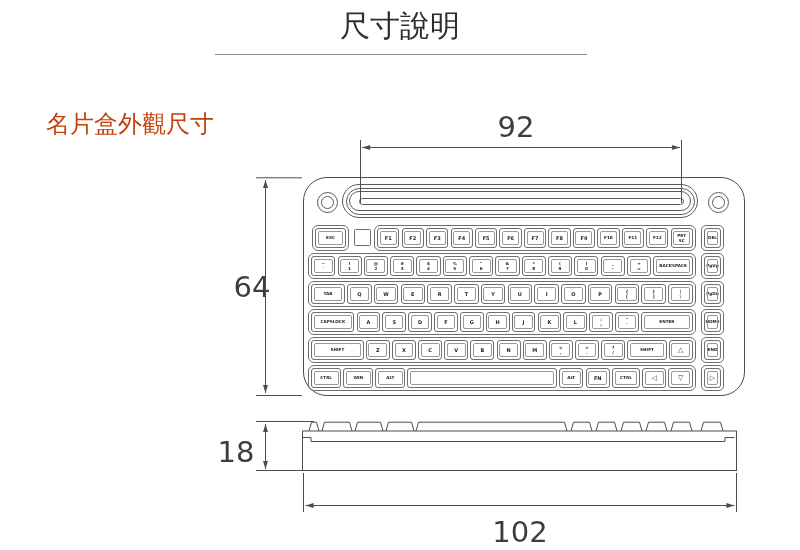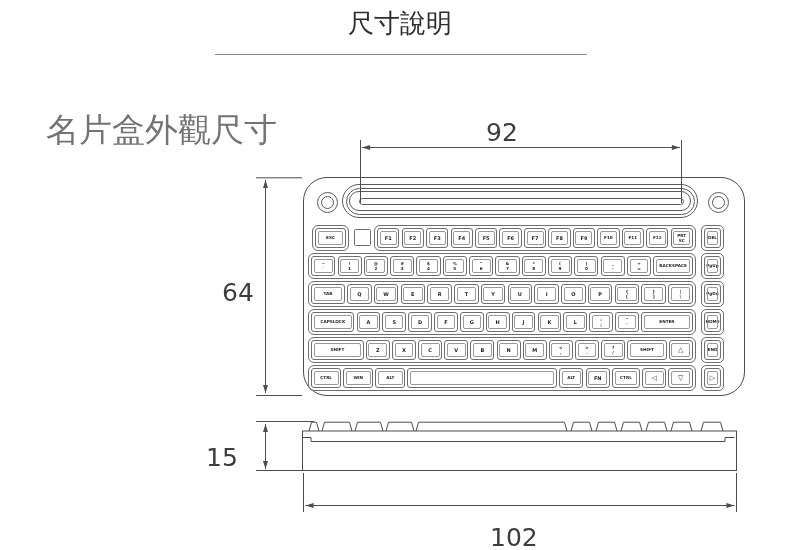--- a/index.html
+++ b/index.html
@@ -1,24 +1,24 @@
 <!DOCTYPE html>
 <html><head>
 <meta charset="utf-8">
 <style>
   * { box-sizing: border-box; margin: 0; padding: 0; }
   html,body { width:800px; height:550px; background:#ffffff; overflow:hidden;
     font-family:"DejaVu Sans", sans-serif; color:#2f2f2f; position:relative; }
   .abs { position:absolute; }
 
-  #title { left:0; right:0; top:6px; text-align:center; font-size:26px; font-weight:400; color:#2e2e2e; }
+  #title { left:0; right:0; top:6px; text-align:center; font-size:30px; font-weight:400; color:#2e2e2e; }
   #separator { left:215px; top:54px; width:372px; height:1px; background:#8c8c8c; }
-  #section-label { left:46px; top:108px; font-size:33px; color:#737373; white-space:nowrap; }
-
-  .dim-text { position:absolute; font-size:25px; color:#3d3d3d; text-align:left; width:60px;margin-top:8px; }
+  #section-label { left:46px; top:108px; font-size:24px; color:#c2410c; white-space:nowrap; }
+
+  .dim-text { position:absolute; font-size:29px; color:#3d3d3d; text-align:center; width:60px; }
   #dim-92  { left:486px; top:110px; }
   #dim-64  { left:222px; top:270px; }
   #dim-15  { left:206px; top:435px; }
   #dim-124 { left:490px; top:515px; }
 
   
   #kb { position:absolute; left:303px; top:177px; width:442px; height:219px;
         border:1.4px solid #4d4d4d; border-radius:24px; background:#fff; }
   .ring { position:absolute; border:1px solid #5a5a5a; border-radius:50%; }
   .slot { position:absolute; border:1px solid #5a5a5a; }
@@ -52,21 +52,21 @@
 </style>
 </head>
 <body>
 
 <div id="title" class="abs">尺寸說明</div>
 <div id="separator" class="abs"></div>
 <div id="section-label" class="abs">名片盒外觀尺寸</div>
 
 <div id="dim-92" class="dim-text">92</div>
 <div id="dim-64" class="dim-text">64</div>
-<div id="dim-15" class="dim-text">15</div>
+<div id="dim-15" class="dim-text">18</div>
 <div id="dim-124" class="dim-text">102</div>
 
 <div id="kb">
   <div class="ring" style="left:13px;top:14px;width:21px;height:21px;"></div>
   <div class="ring" style="left:17px;top:18px;width:13px;height:13px;"></div>
   <div class="ring" style="left:404px;top:14px;width:21px;height:21px;"></div>
   <div class="ring" style="left:408px;top:18px;width:13px;height:13px;"></div>
 
   <div class="slot" style="left:38px;top:6px;width:356px;height:34px;border-radius:17px;"></div>
   <div class="slot" style="left:41.5px;top:9.5px;width:349px;height:27px;border-radius:13.5px;"></div>

